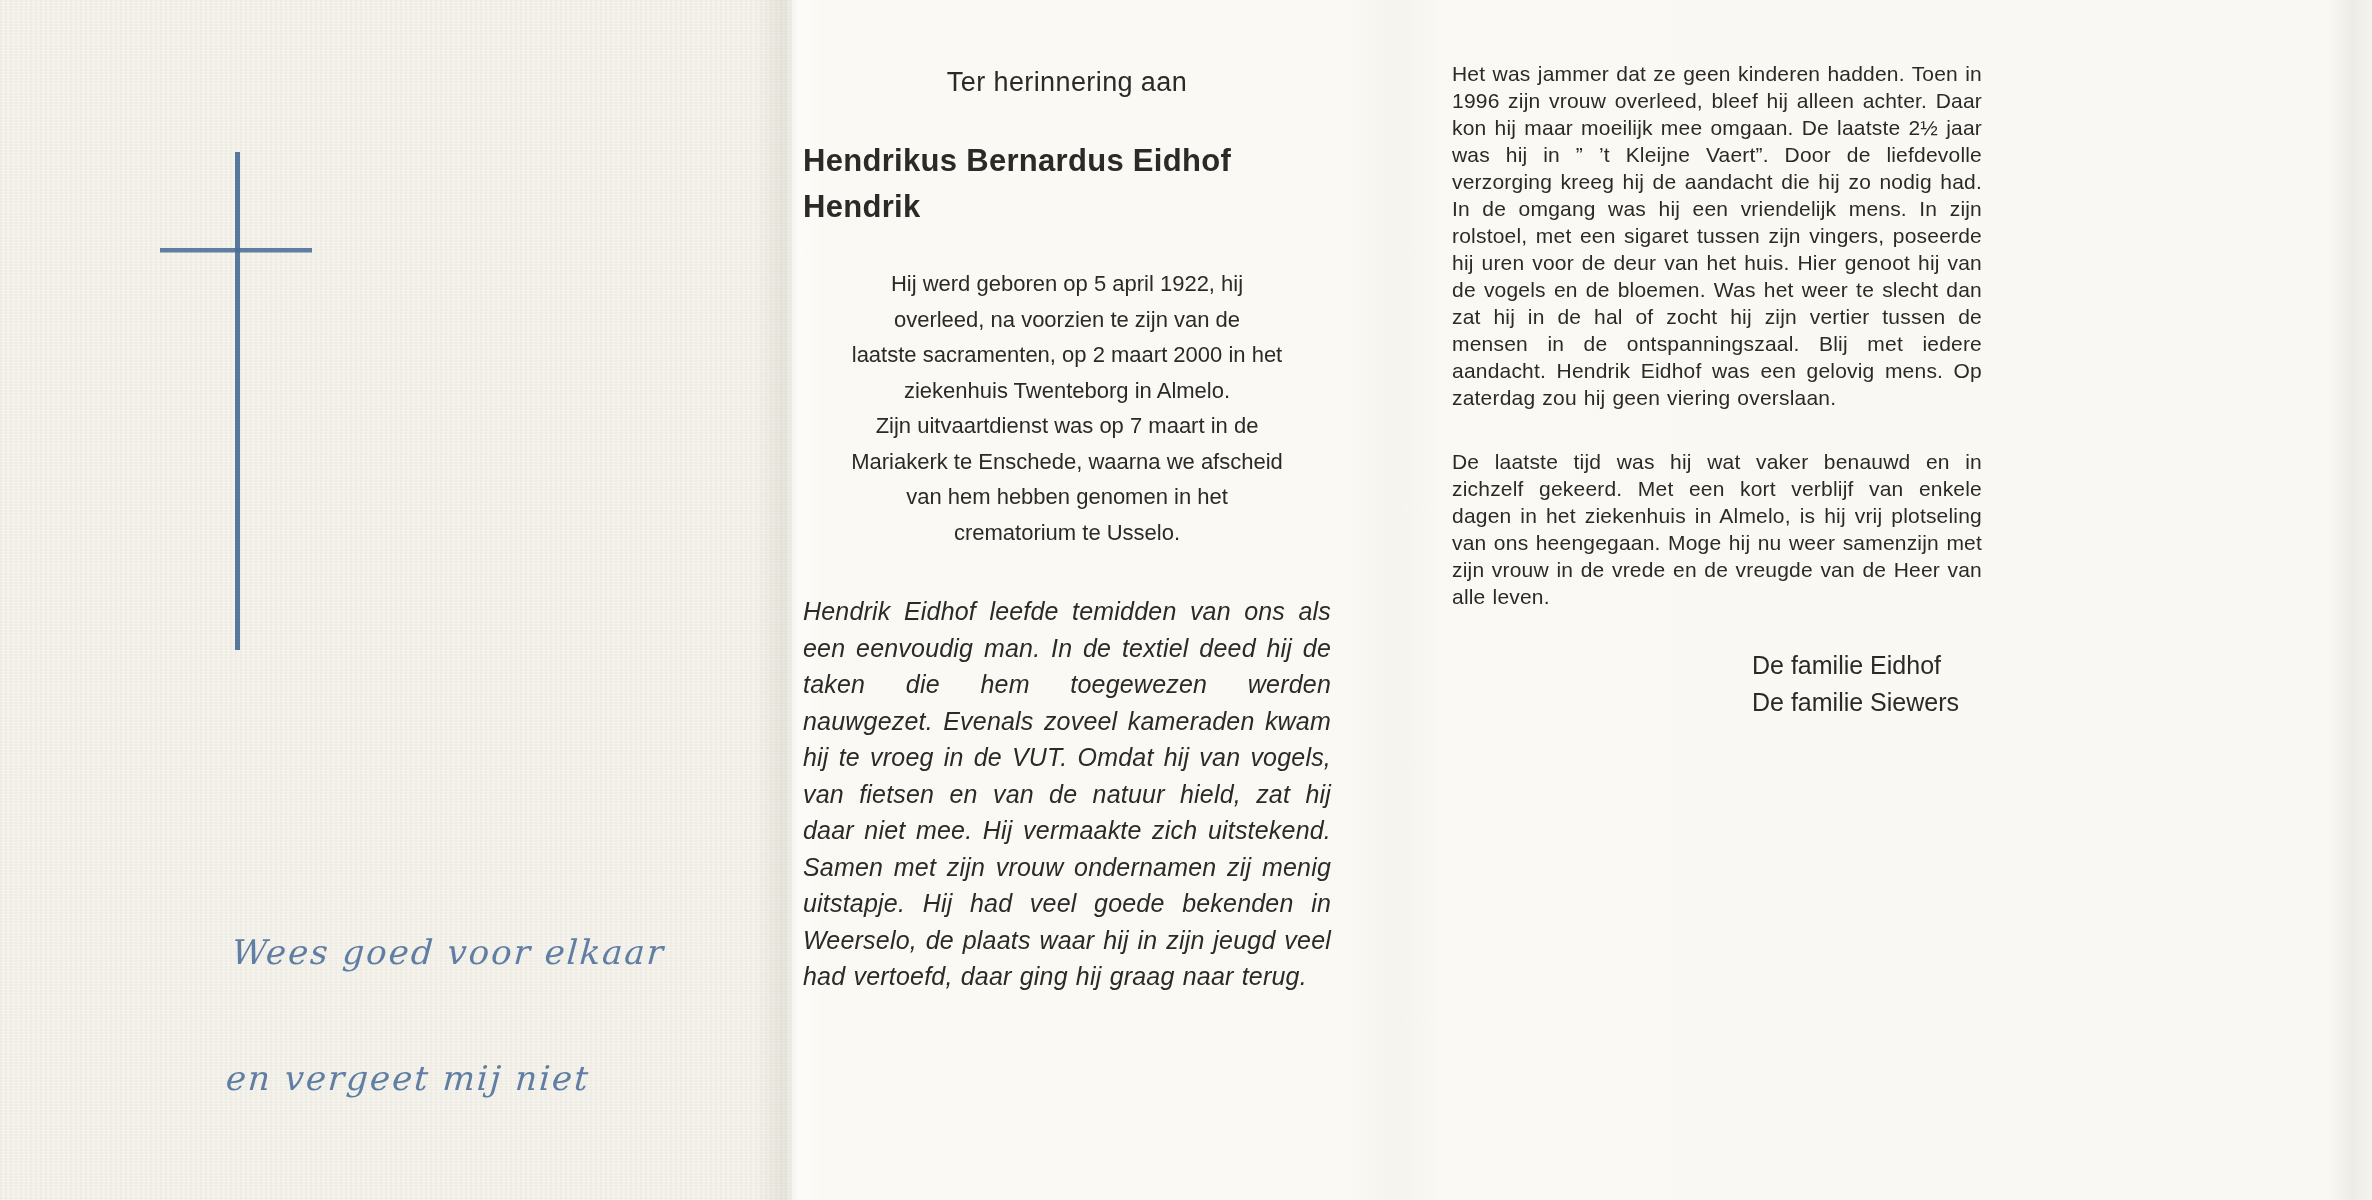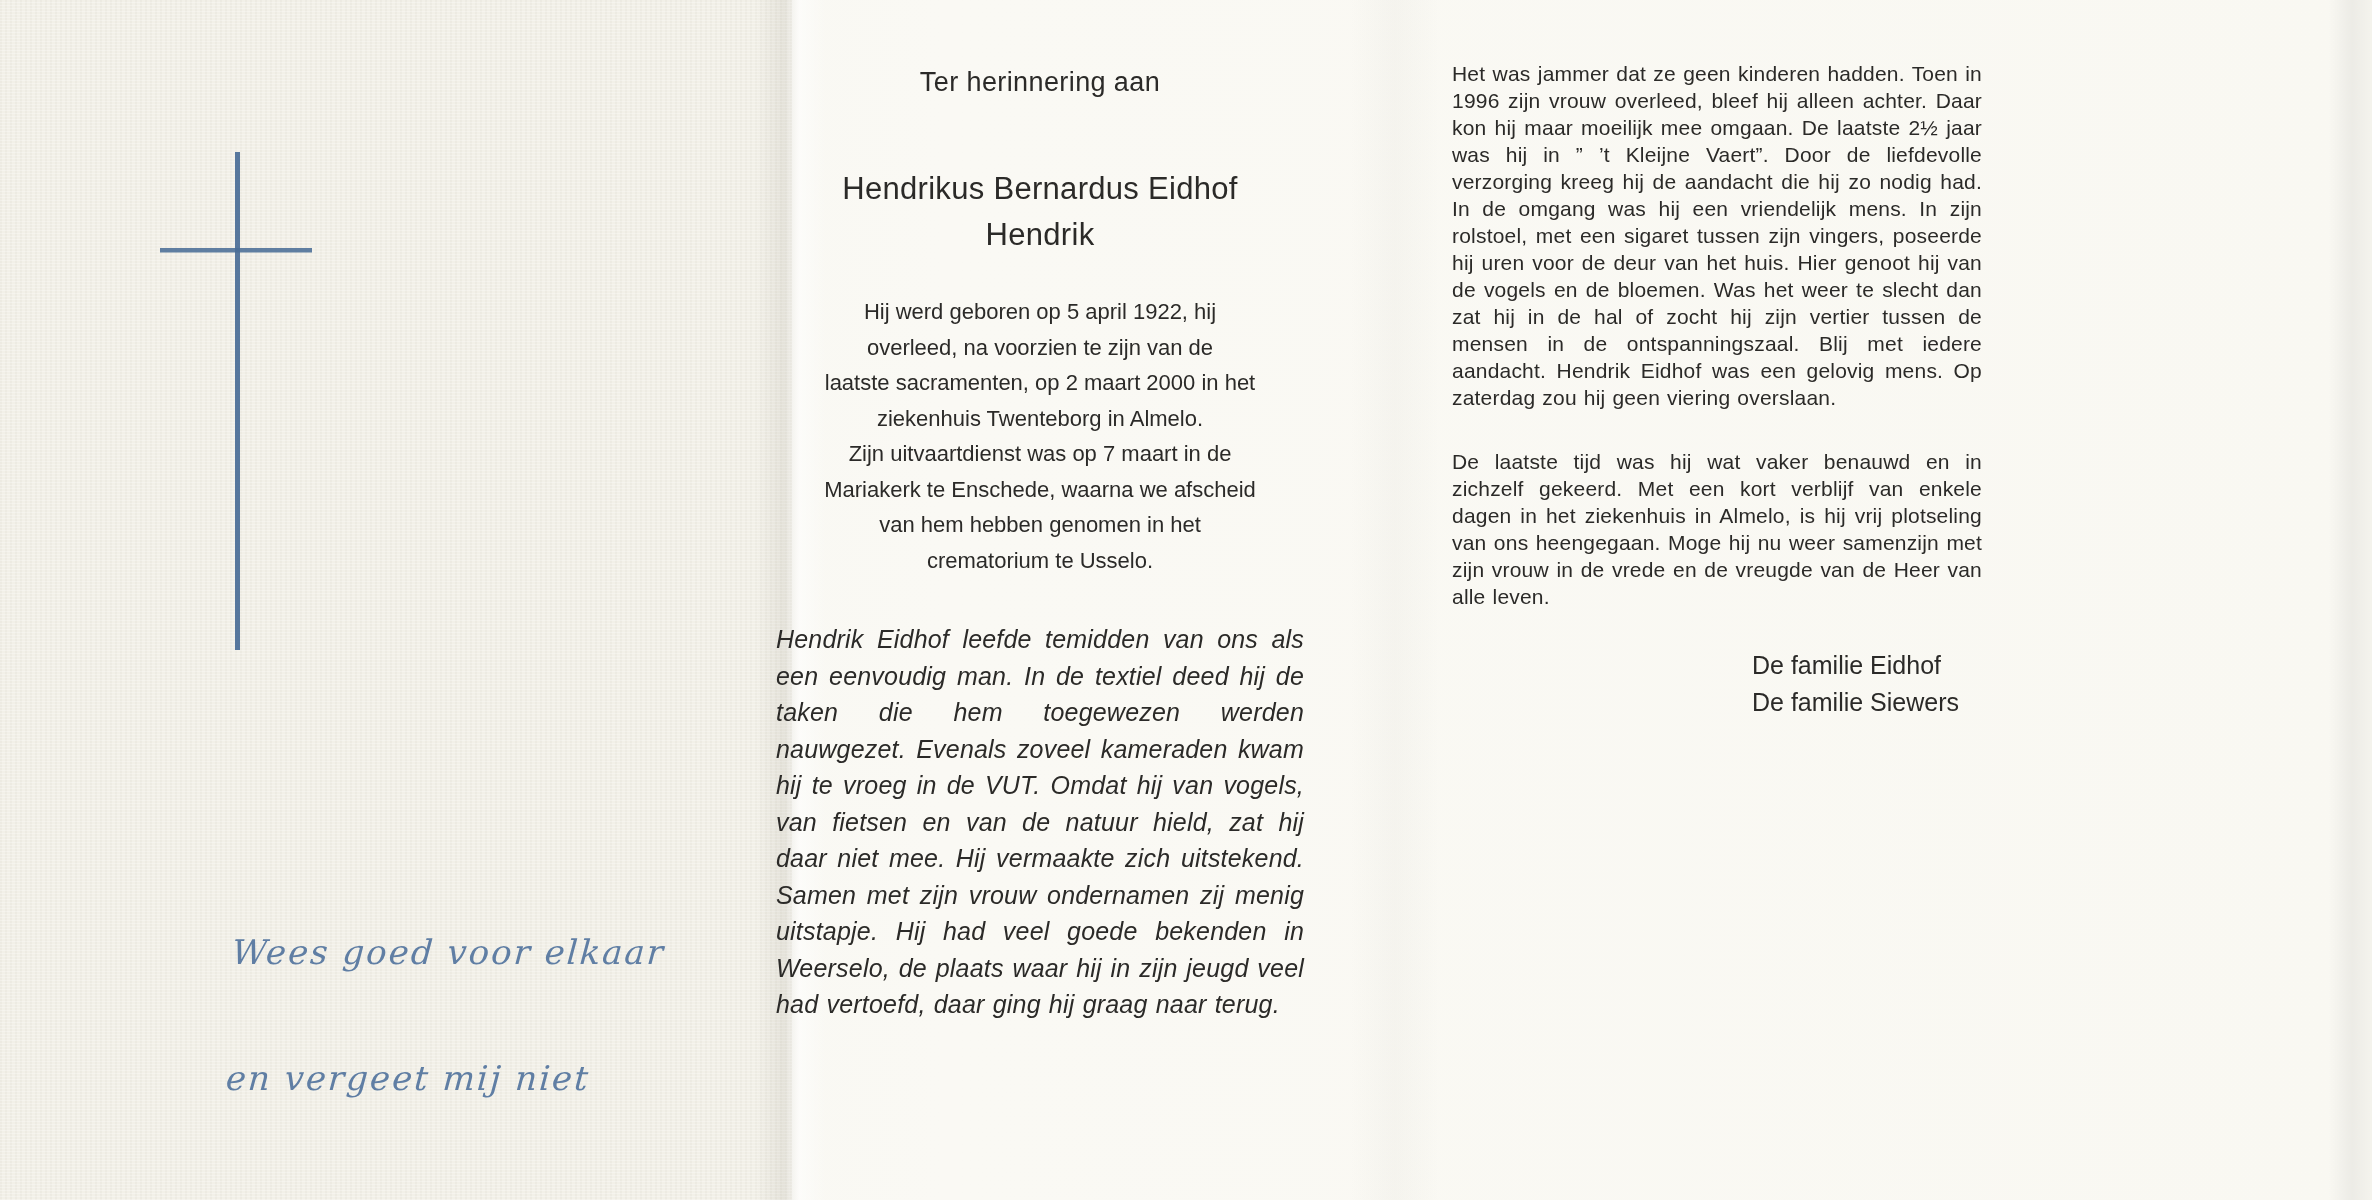--- a/index.html
+++ b/index.html
@@ -81,35 +81,34 @@
     letter-spacing: 2px;
     transform: skewX(-4deg);
     white-space: nowrap;
   }
   .motto-1 { left: 232px; top: 932px; }
   .motto-2 { left: 226px; top: 1058px; }
 
   
   .middle-col {
     position: absolute;
-    left: 776px; top: 66px;
+    left: 803px; top: 66px;
     width: 528px;
   }
   .m-header {
     font-size: 27px;
     line-height: 32px;
     text-align: center;
     letter-spacing: 0.4px;
   }
   .m-name {
-    margin-top: 68px;
+    margin-top: 40px;
     font-size: 31px;
-    font-weight: normal;
+    font-weight: bold;
     line-height: 46px;
-    text-align: center;
     white-space: pre-line;
     letter-spacing: 0.3px;
   }
   .m-widower {
     margin-top: 40px;
     font-size: 25px;
     line-height: 36px;
     text-align: center;
     white-space: pre-line;
   }

